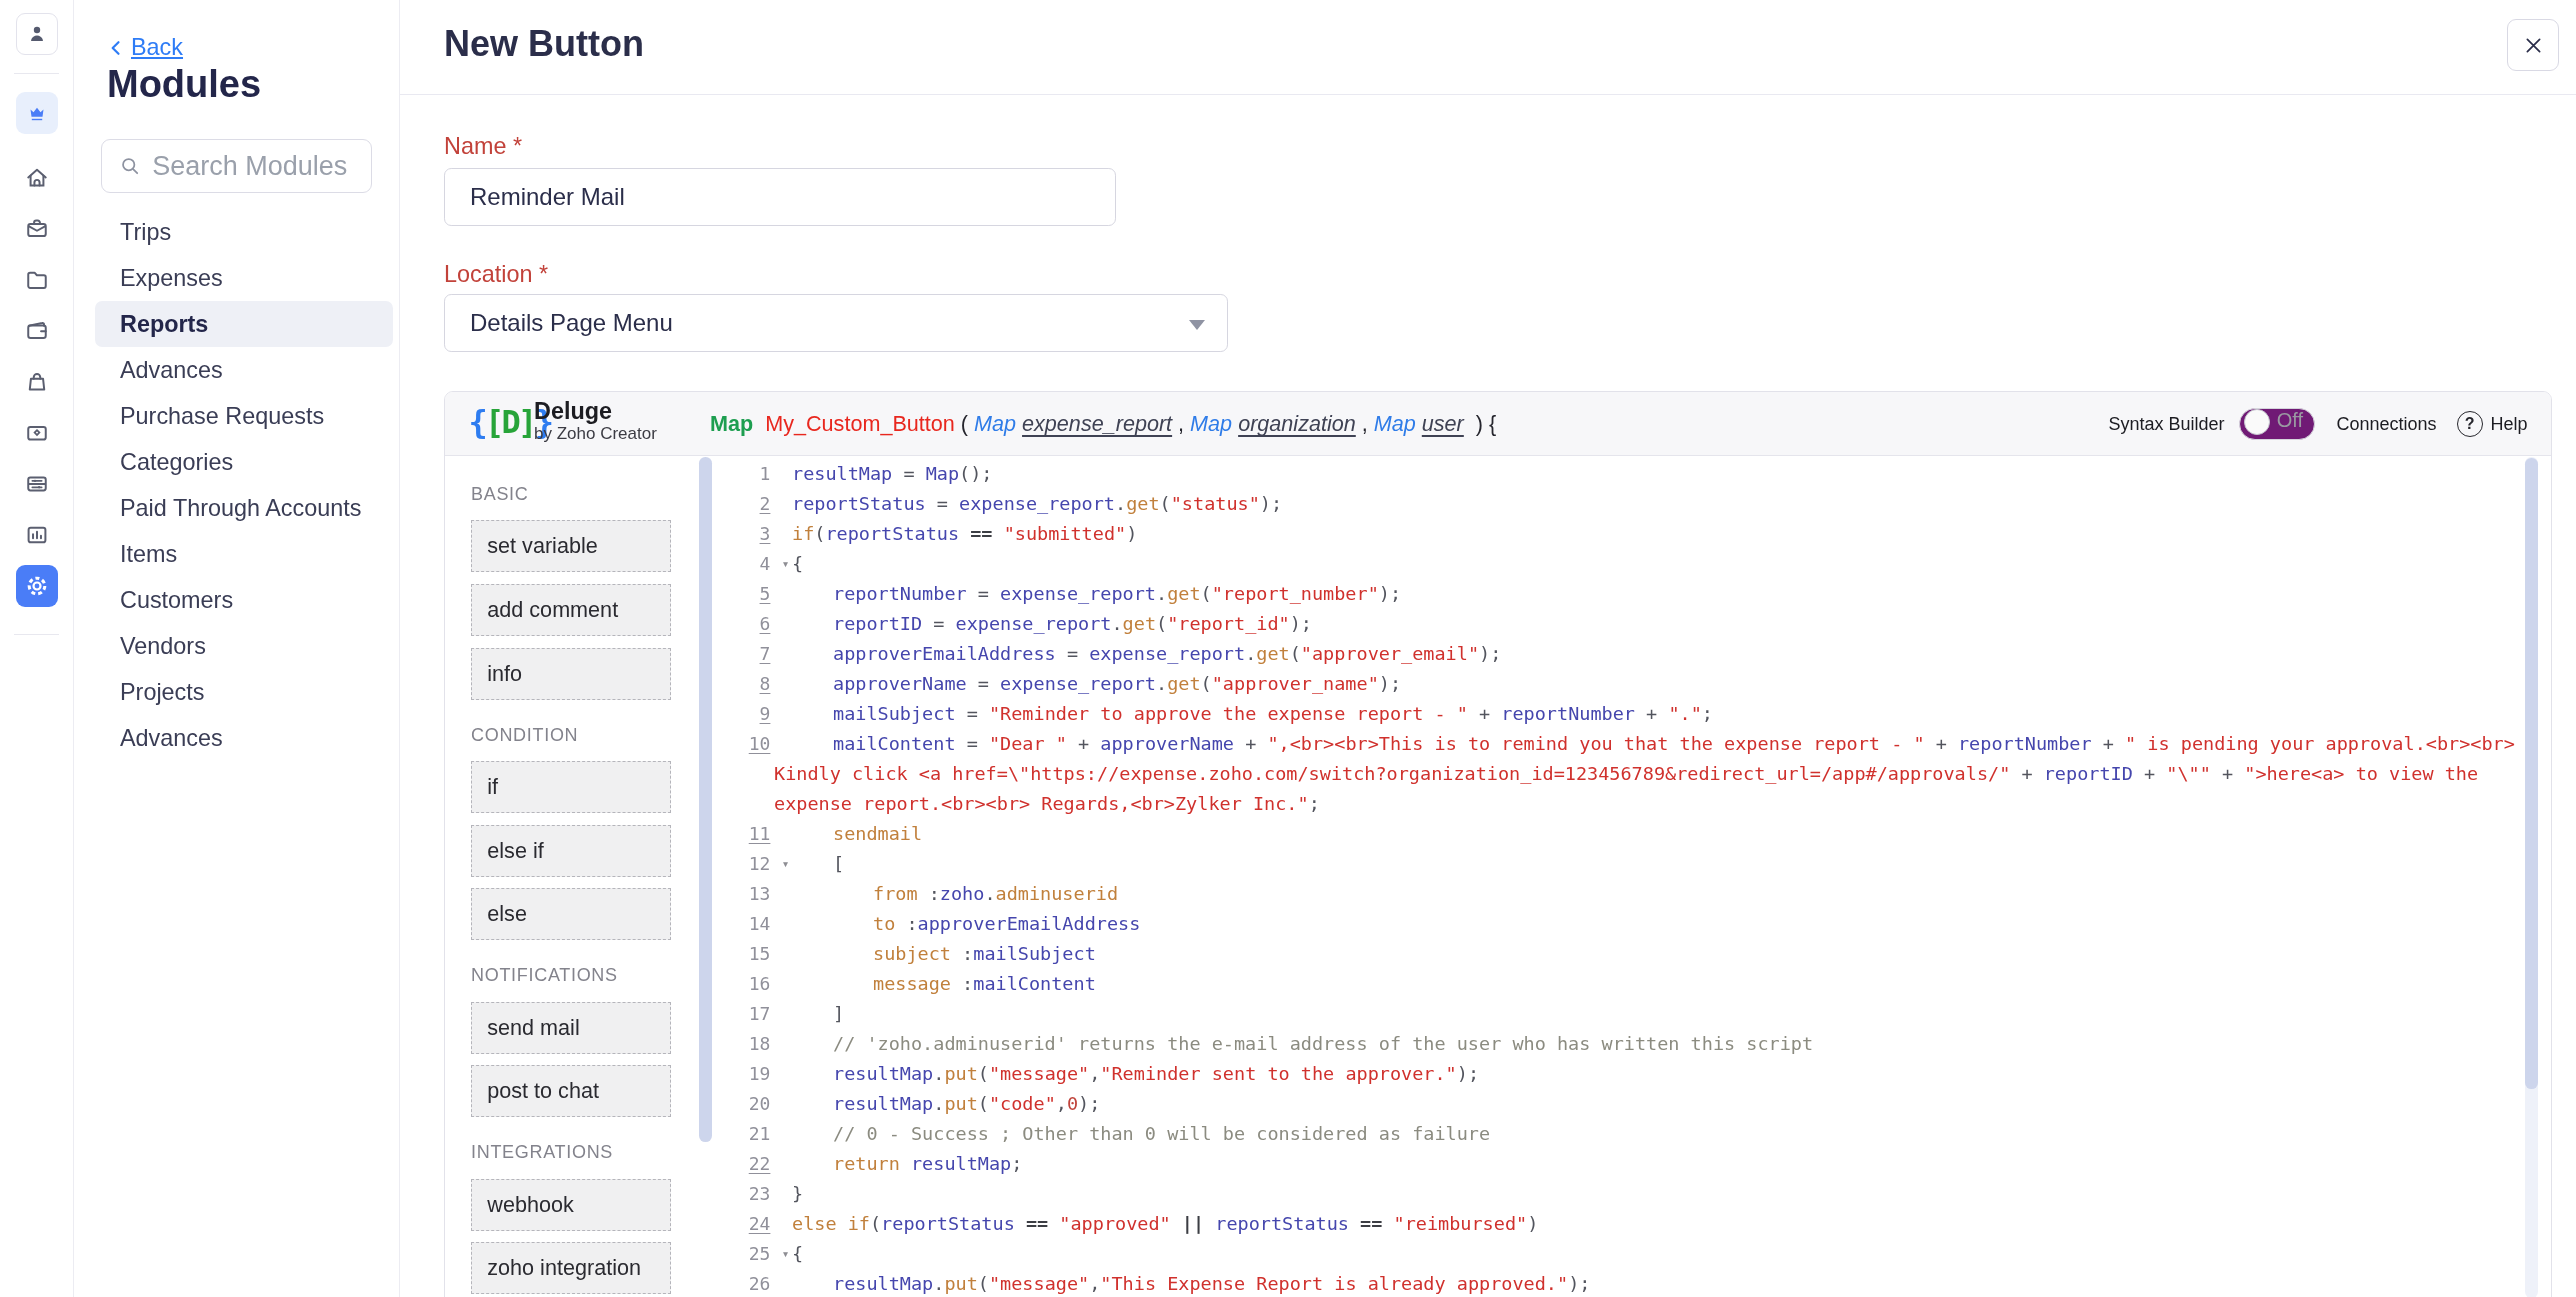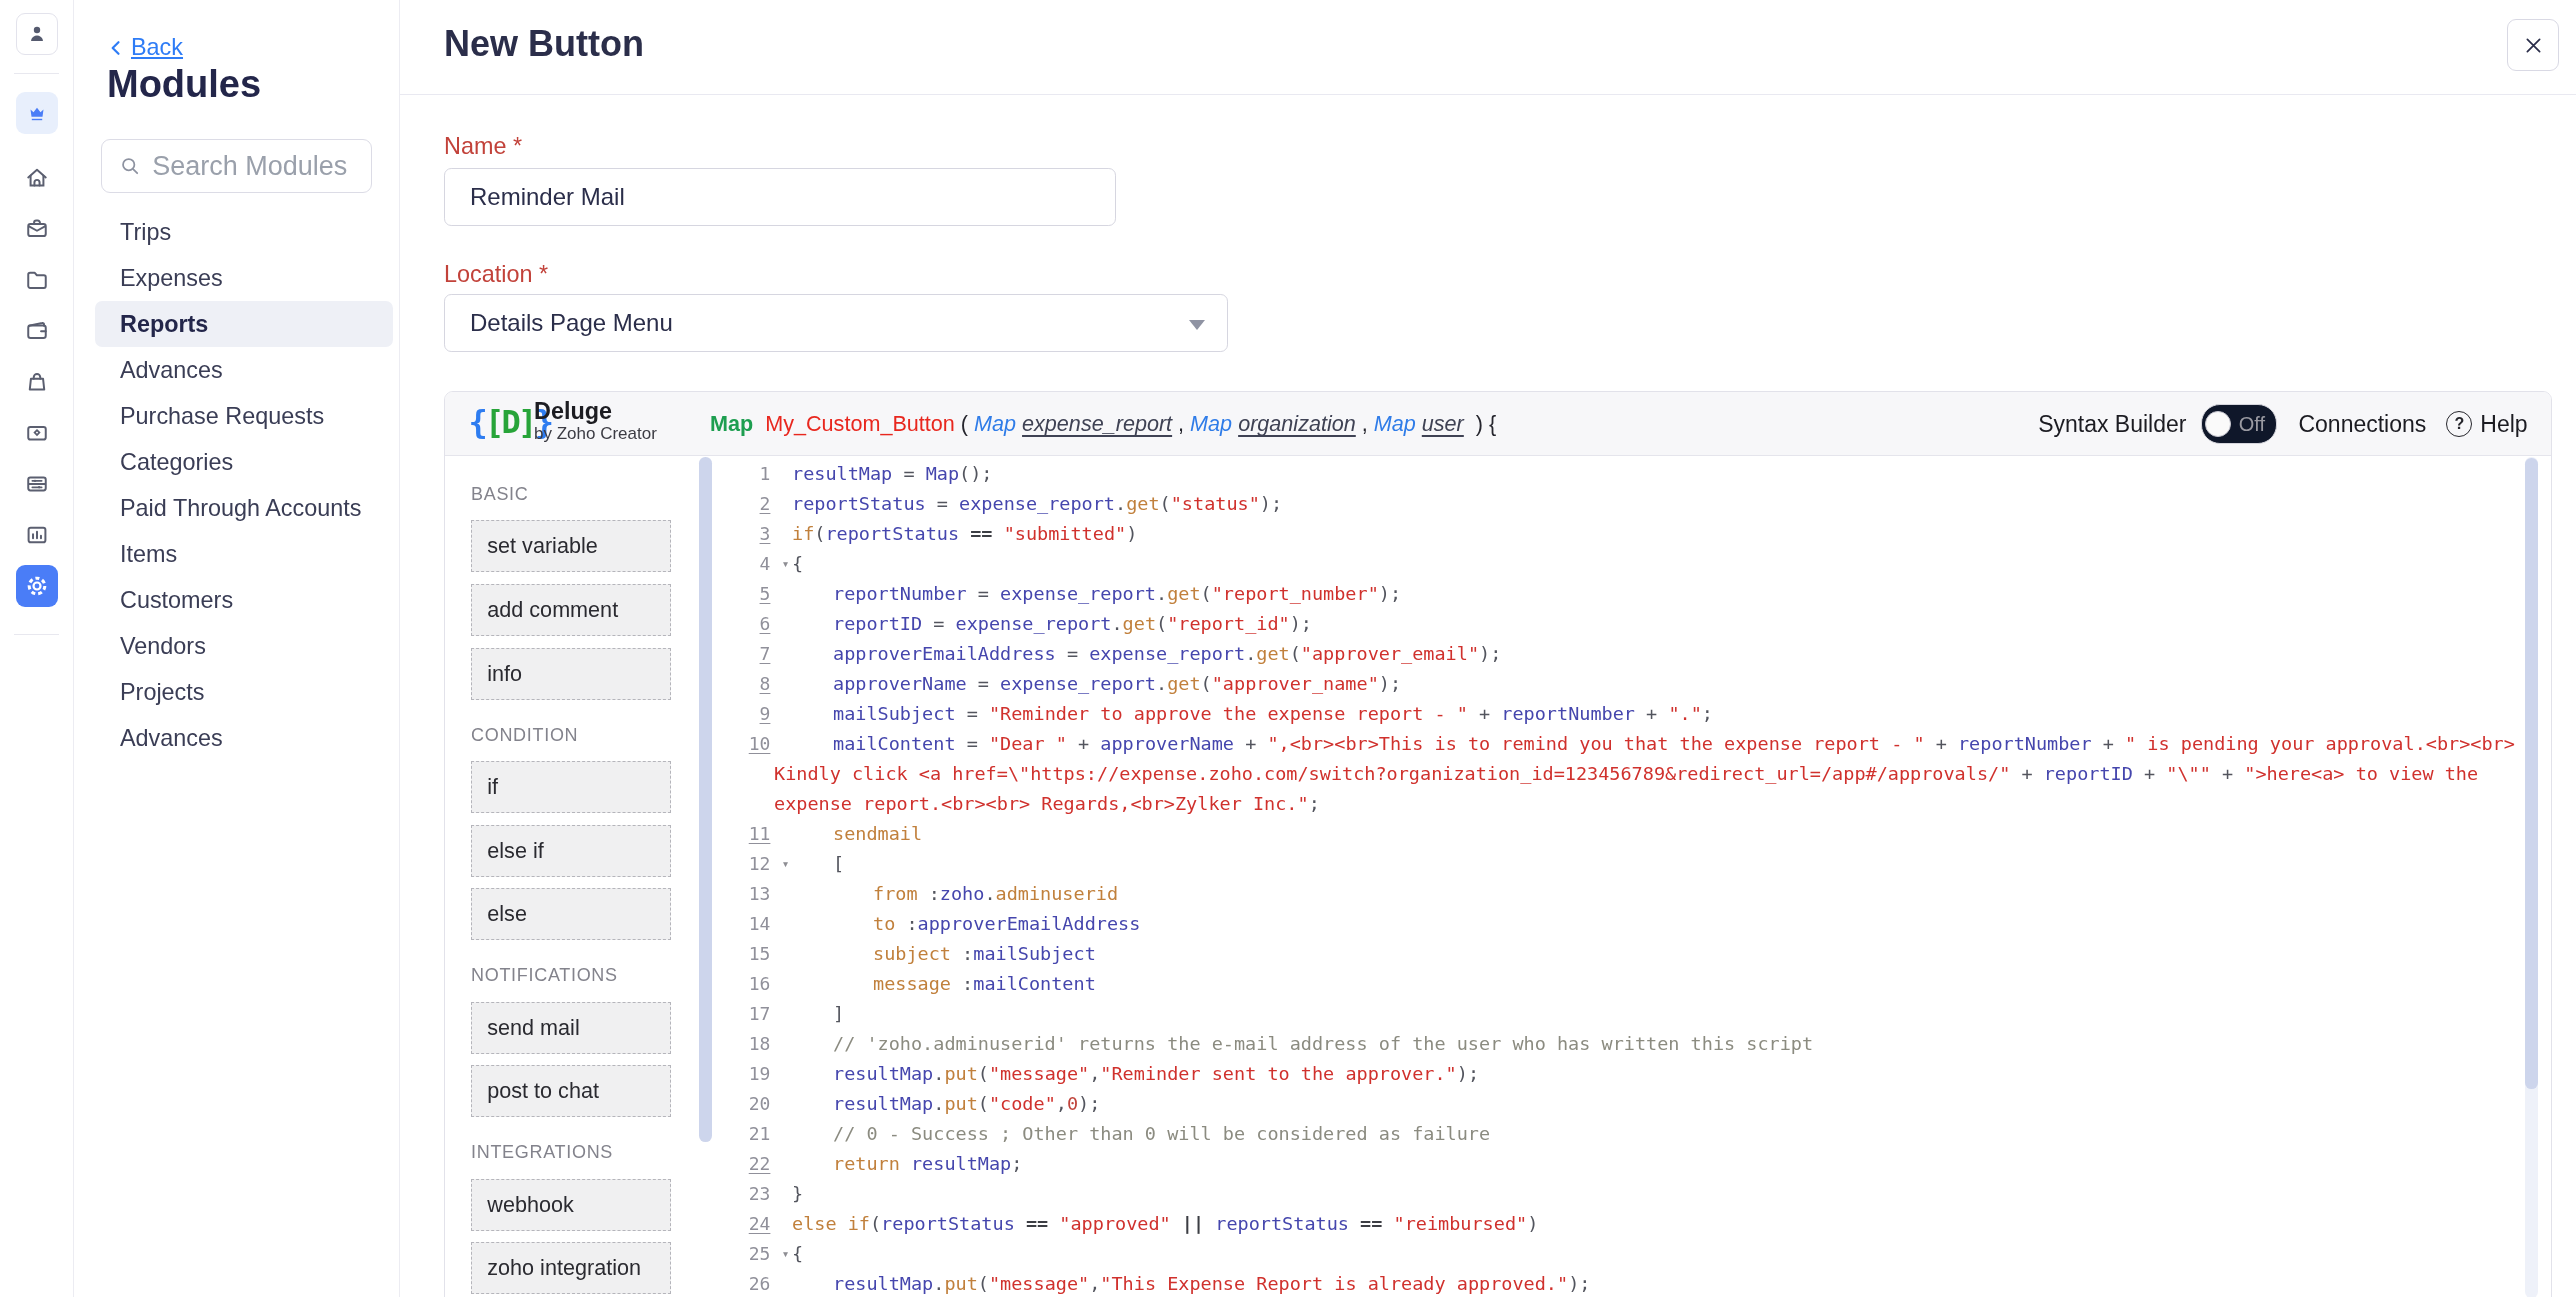--- a/index.html
+++ b/index.html
@@ -69,23 +69,23 @@
   .logo-text .lt1 { font-size:23.4px; font-weight:700; color:#1d1d22; }
   .logo-text .lt2 { font-size:17px; color:#3c3c44; }
   .signature { position:absolute; left:265px; top:0; height:64px; display:flex; align-items:center;
     font-size:21.6px; white-space:pre; }
   .sg-g { color:#1d9e50; font-weight:600; }
   .sg-r { color:#e8271e; }
   .sg-p { color:#26262e; }
   .sg-b { color:#2f7ce8; font-style:italic; }
   .sg-u { color:#3f4254; font-style:italic; text-decoration:underline; text-underline-offset:3.6px; }
   .ed-tools { position:absolute; right:23.4px; top:0; height:64px; display:flex; align-items:center; }
-  .tool-label { font-size:23px; color:#1c1c22; }
-  .toggle { width:76px; height:40px; border:1.8px solid #d5d5dc; border-radius:19px; background:#0f172a;
-    display:flex; align-items:center; padding-left:3.6px; margin:0 21.6px 0 14.4px; cursor:pointer; }
+  .tool-label { font-size:18px; color:#1c1c22; }
+  .toggle { width:76px; height:32px; border:1.8px solid #d5d5dc; border-radius:19px; background:#701a75;
+    display:flex; padding-left:3.6px; margin:0 21.6px 0 14.4px; cursor:pointer; }
   .knob { width:26px; height:26px; border-radius:50%; border:1.8px solid #c7c7d0; background:#fafafa; flex:none; }
   .toggle .off { font-size:20px; color:#9a9aa2; margin-left:7.2px; }
   .help-circle { width:26px; height:26px; border:1.8px solid #26262c; border-radius:50%;
     display:flex; align-items:center; justify-content:center; font-size:16px; font-weight:700;
     color:#26262c; margin:0 8px 0 20px; }
 
   
   .palette { position:absolute; left:0; top:65px; width:254px; bottom:0; background:#fff;
     padding:23.4px 0 0 26px; overflow:hidden; }
   .pal-title { font-size:18px; color:#83838c; letter-spacing:0.7px; margin:25px 0 15.3px; }

